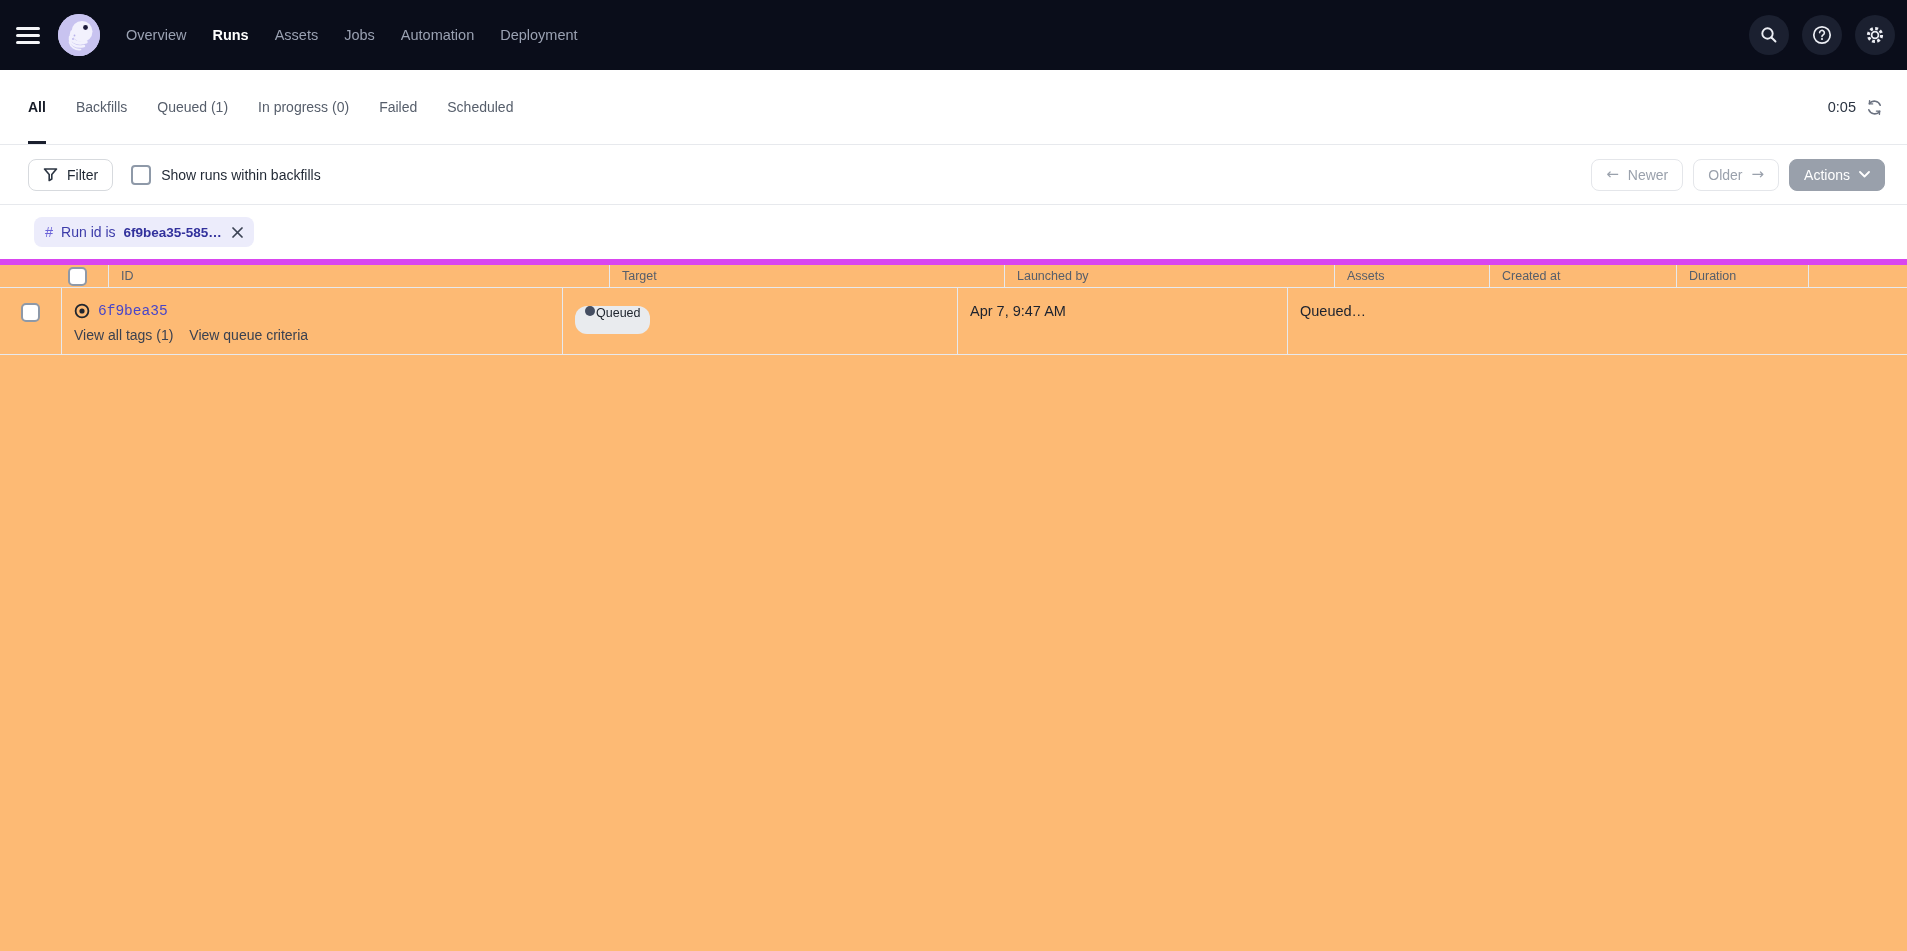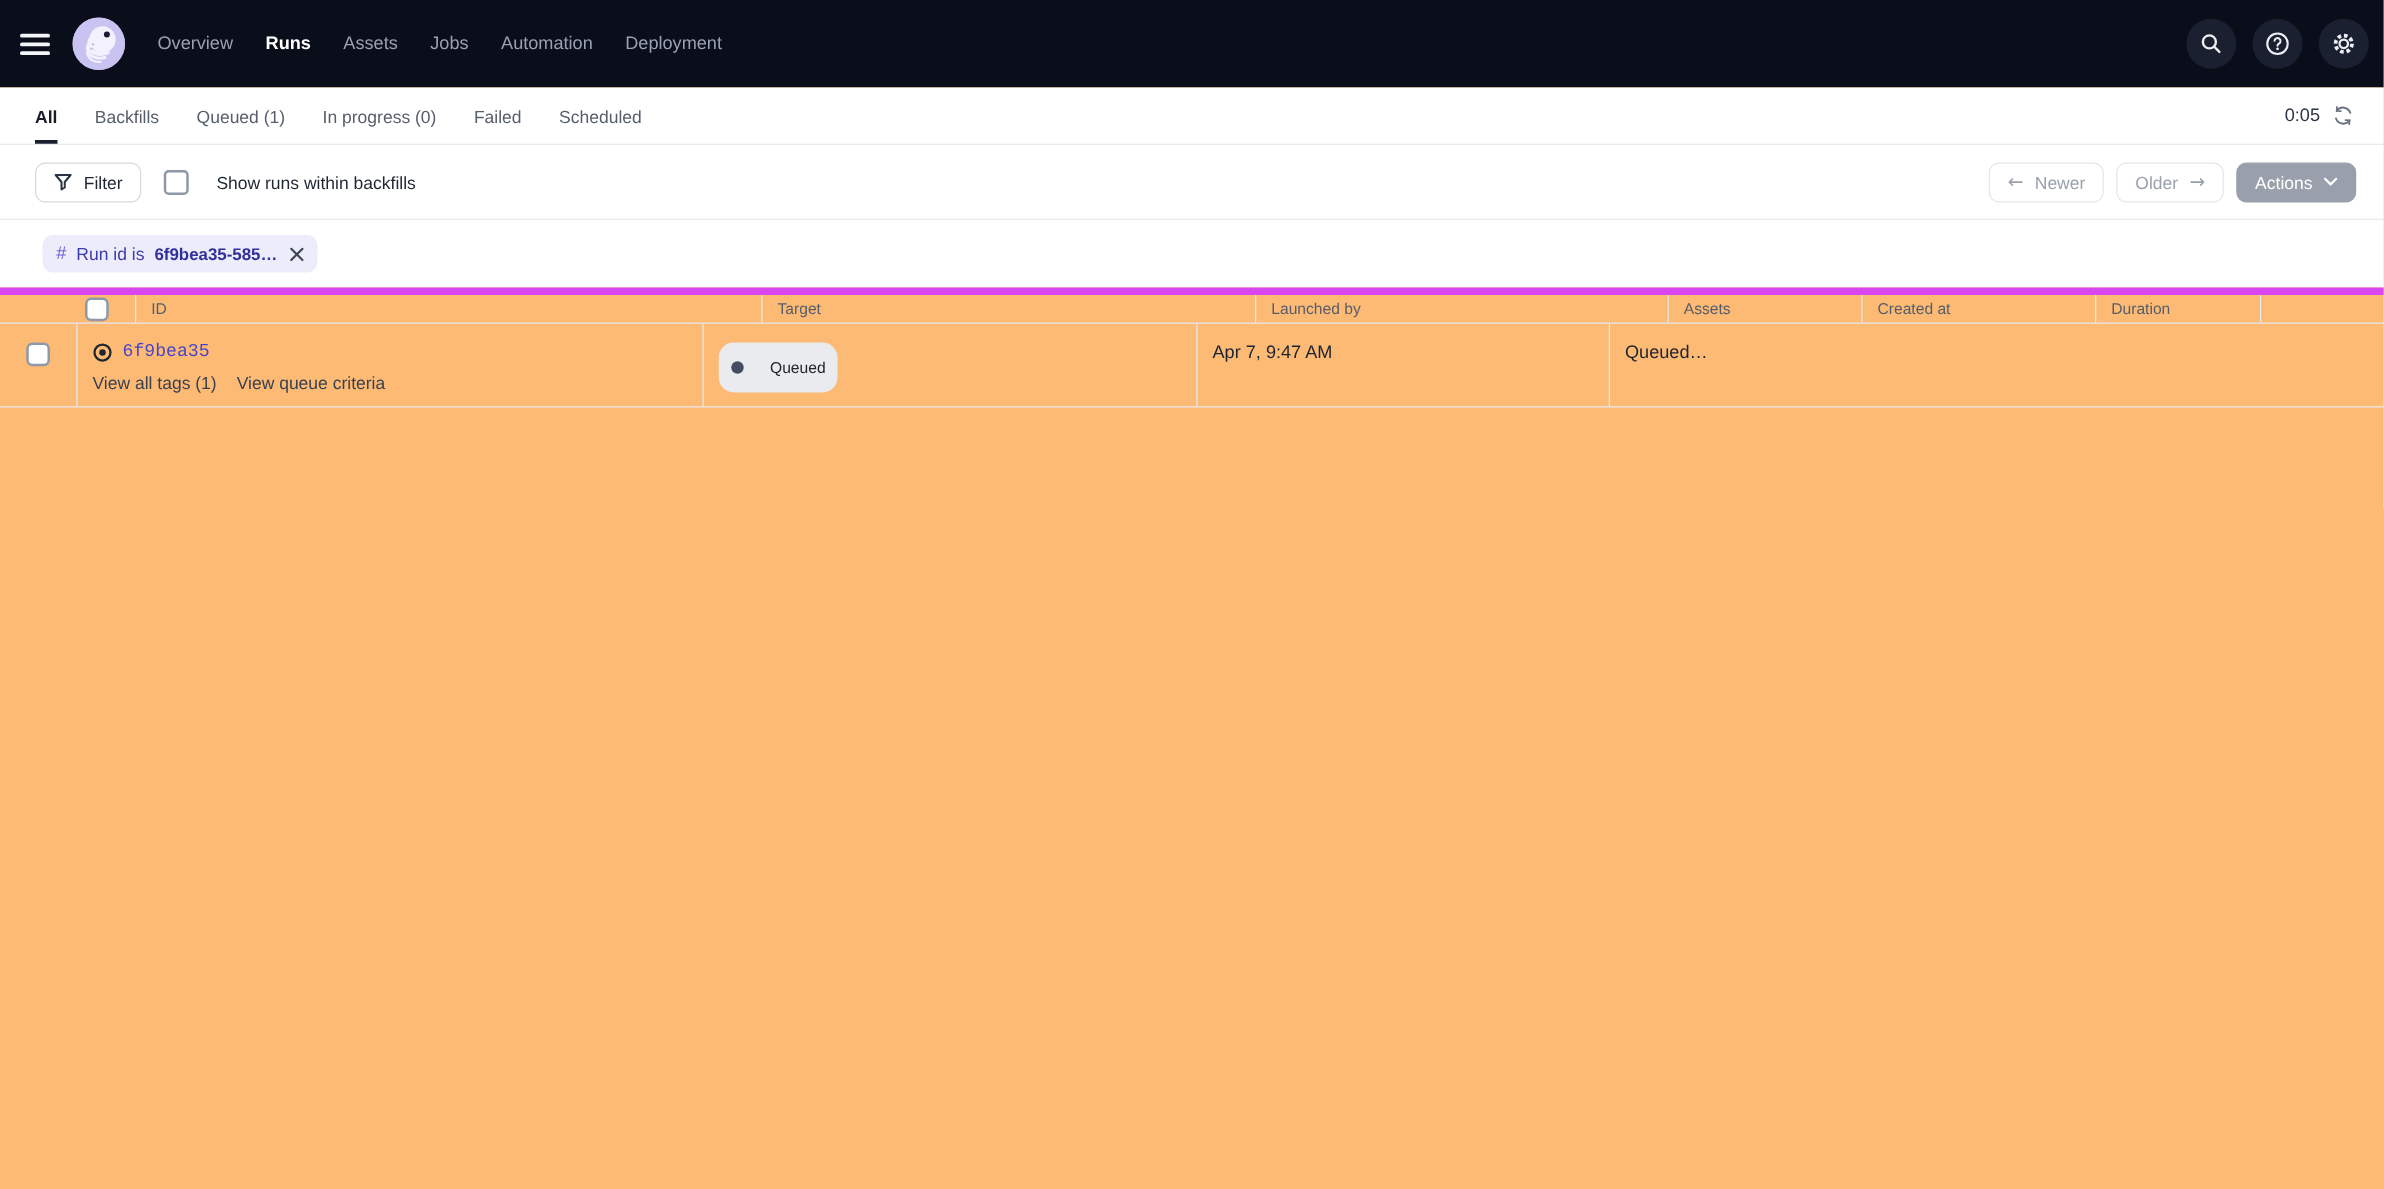--- a/index.html
+++ b/index.html
@@ -13,38 +13,38 @@
   .hamburger span { display:block; width:24px; height:3px; background:#f4f5f8; border-radius:2px; }
   .logo { width:42px; height:42px; border-radius:50%; background:#c8c3f0; display:flex; align-items:center; justify-content:center; margin-right:26px; }
   .navlinks { display:flex; align-items:center; gap:26px; }
   .navlink { font-size:14.5px; font-weight:500; color:#9aa1b2; cursor:pointer; }
   .navlink.active { color:#ffffff; font-weight:700; }
   .topnav .spacer { flex:1; }
   .navicons { display:flex; align-items:center; gap:13px; }
   .iconbtn { width:40px; height:40px; border-radius:50%; background:#1b2030; display:flex; align-items:center; justify-content:center; cursor:pointer; }
 
   
-  .tabbar { height:46px; border-bottom:1px solid #e7e9ed; display:flex; align-items:stretch; padding:0 24px 0 28px; background:#fff; }
+  .tabbar { height:75px; border-bottom:1px solid #e7e9ed; display:flex; align-items:stretch; padding:0 24px 0 28px; background:#fff; }
   .tabs { display:flex; gap:30px; }
   .tab { display:flex; align-items:center; font-size:14px; font-weight:500; color:#565e6b; cursor:pointer; position:relative; }
   .tab.active { color:#171c28; font-weight:700; }
   .tab.active::after { content:""; position:absolute; left:0; right:0; bottom:0; height:3px; background:#1a1f2e; }
   .tabbar .spacer { flex:1; }
   .refresh-area { display:flex; align-items:center; gap:10px; }
   .countdown { font-size:14.5px; color:#2b3442; }
 
   
   .toolbar { height:60px; border-bottom:1px solid #e7e9ed; display:flex; align-items:center; padding:0 22px 0 28px; background:#fff; }
   .btn { display:inline-flex; align-items:center; gap:9px; height:32px; padding:0 14px; border-radius:8px; border:1px solid #d7dade; background:#fff; font-size:14px; color:#1f2733; cursor:pointer; white-space:nowrap; }
   .btn.disabled { border-color:#e4e6ea; color:#9aa1ac; cursor:default; }
   .btn.filled { background:#99a0ab; border-color:#99a0ab; color:#ffffff; }
   .arrow-glyph { font-family:"DejaVu Sans", sans-serif; font-size:15px; line-height:1; }
   .chk-row { display:flex; align-items:center; margin-left:18px; cursor:pointer; }
   .checkbox { width:20px; height:20px; border:2px solid #8e99a8; border-radius:4px; background:#fff; }
-  .chk-label { margin-left:22px; font-size:14px; color:#1f2733; }
+  .chk-label { margin-left:10px; font-size:14px; color:#1f2733; }
   .toolbar .spacer { flex:1; }
   .toolbar .right { display:flex; align-items:center; gap:10px; }
 
   
   .chiprow { padding:12px 24px 12px 34px; background:#fff; }
   .chip { display:inline-flex; align-items:center; gap:8px; height:30px; padding:0 11px; background:#ececfb; border-radius:8px; }
   .chip .hash { color:#6b63d8; font-size:14.5px; font-weight:500; }
   .chip .chip-label { color:#3c3ba9; font-size:14px; }
   .chip .chip-value { color:#32319c; font-size:13.5px; font-weight:700; }
   .chip .close { display:flex; align-items:center; cursor:pointer; margin-left:2px; }
@@ -61,21 +61,21 @@
   .td.chk { display:flex; justify-content:center; padding:15px 0 0 0; }
   .checkbox.small { width:19px; height:19px; border-width:2px; border-radius:5px; }
 
   .id-line1 { display:flex; align-items:center; gap:8px; }
   .run-link { font-family:"Liberation Mono", monospace; font-size:14.5px; color:#4745c9; cursor:pointer; }
   .id-line2 { margin-top:8px; display:flex; gap:16px; font-size:14px; color:#3a4150; }
   .sub-link { cursor:pointer; }
 
   .tagchip { display:inline-flex; align-items:center; gap:7px; height:26px; padding:0 10px; background:#f0f1f4; border-radius:8px; font-size:13.5px; color:#343b4d; cursor:pointer; max-width:100%; }
 
-  .status-pill { display:inline-flex; align-items:center; gap:21px; height:40px; padding:0 10px; background:#e9ebee; border-radius:12px; font-size:12.5px; color:#20262f; }
+  .status-pill { display:inline-flex; align-items:flex-start; gap:1px; height:28px; padding:0 10px; background:#e9ebee; border-radius:12px; font-size:12.5px; color:#20262f; }
   .status-dot { width:10px; height:10px; border-radius:50%; background:#454e61; }
 
   .created-at, .duration { font-size:14.5px; color:#1c222e; white-space:nowrap; }
 
   .view-btn { display:inline-flex; align-items:stretch; height:36px; border:1px solid #d3d6db; border-radius:8px; background:#fff; overflow:hidden; }
   .view-btn .seg-main { display:flex; align-items:center; padding:0 15px; font-size:14.5px; color:#1f2733; cursor:pointer; }
   .view-btn .seg-caret { display:flex; align-items:center; padding:0 10px; border-left:1px solid #d3d6db; cursor:pointer; }
 
   svg { display:block; }
 </style>

